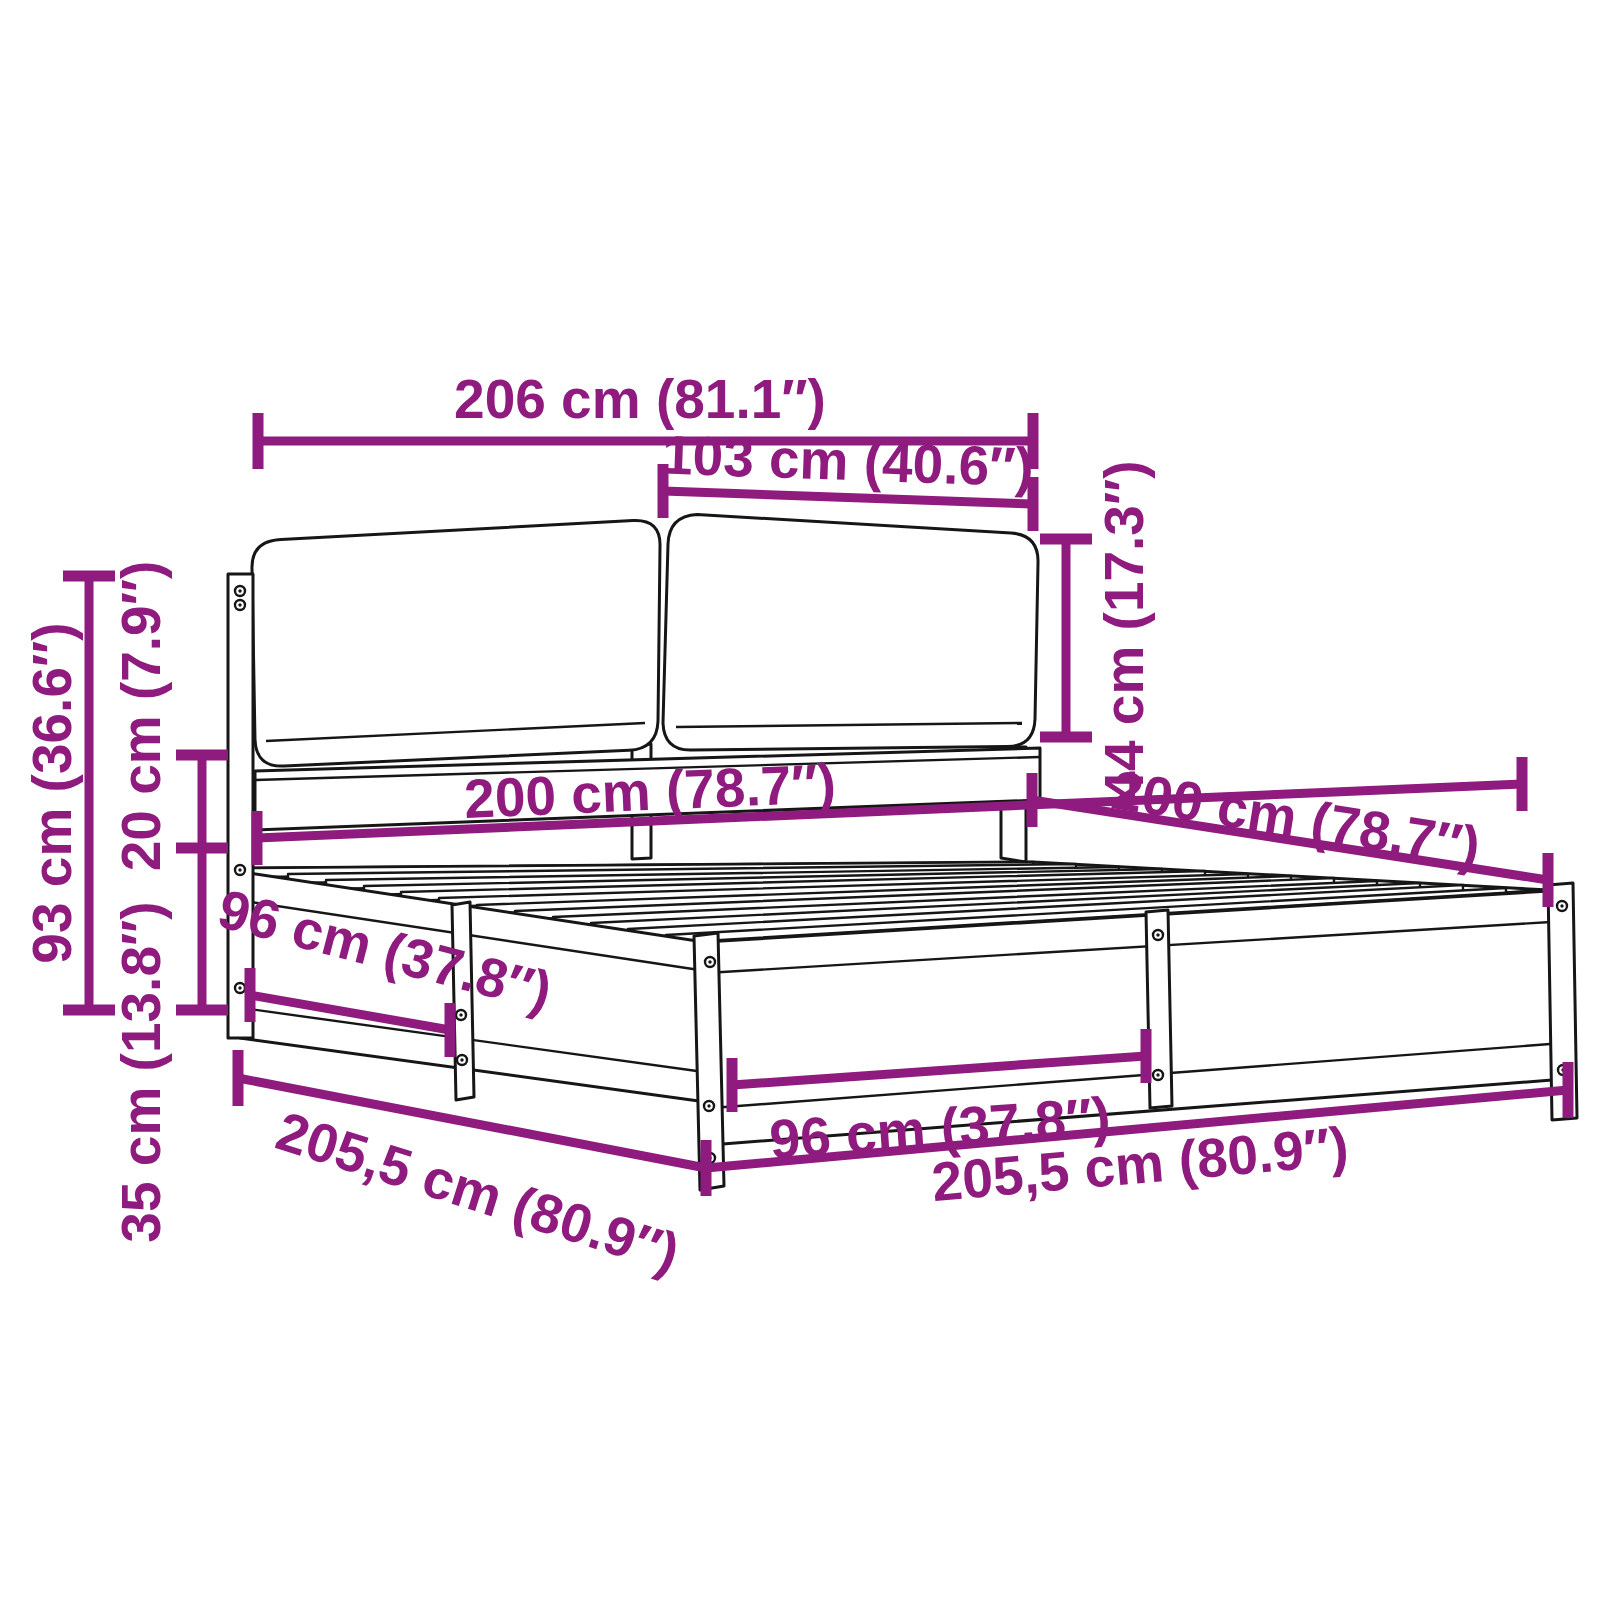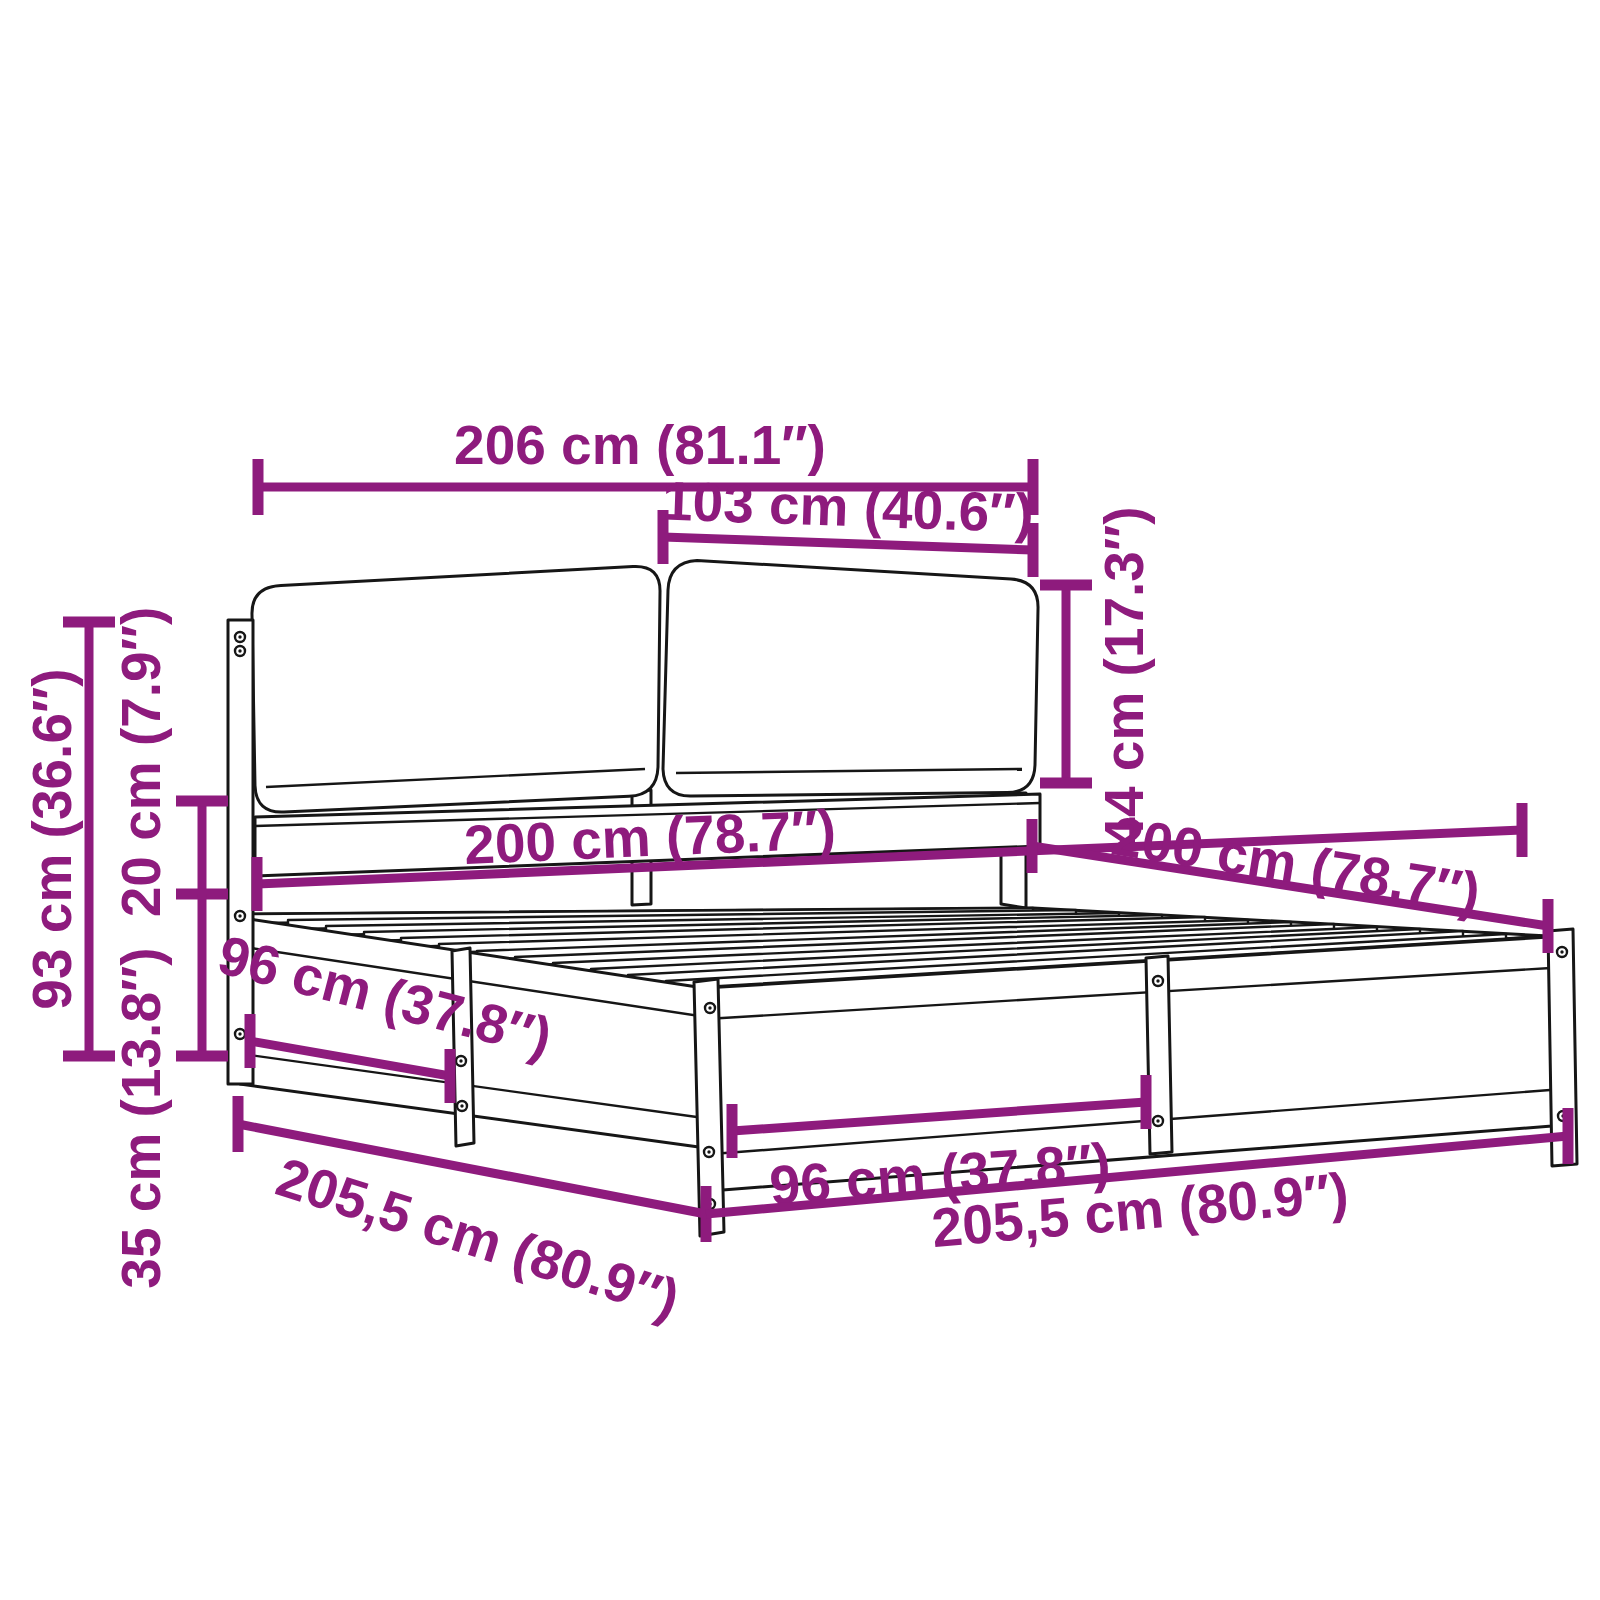--- a/index.html
+++ b/index.html
@@ -1,17 +1,17 @@
 <!DOCTYPE html>
 <html style="--accent: #8E1B7D; --ink: #161616; --bg: #ffffff;"><head>
 <meta charset="utf-8">
 <style>
   :root { --accent:#8E1B7D; --ink:#161616; --bg:#ffffff; }
   html,body { margin:0; padding:0; background:var(--bg); }
-  .stage { width:1600px; height:1380px; background:var(--bg); position:relative;margin-top:46px; }
+  .stage { width:1600px; height:1380px; background:var(--bg); position:relative; }
   svg { display:block; }
   .art   { stroke:var(--ink); stroke-width:3; fill:#ffffff; stroke-linejoin:round; }
   .art-thin { stroke:var(--ink); stroke-width:2.4; fill:#ffffff; stroke-linejoin:round; }
   .art-line { stroke:var(--ink); stroke-width:2.4; fill:none; }
   .screw-dot { fill:var(--ink); stroke:none; }
   .dim-line { stroke:var(--accent); stroke-width:9; fill:none; }
   .dim-tick { stroke:var(--accent); stroke-width:11; fill:none; }
   .dim-label {
     fill:var(--accent);
     font-family:"Liberation Sans", "DejaVu Sans", sans-serif;

